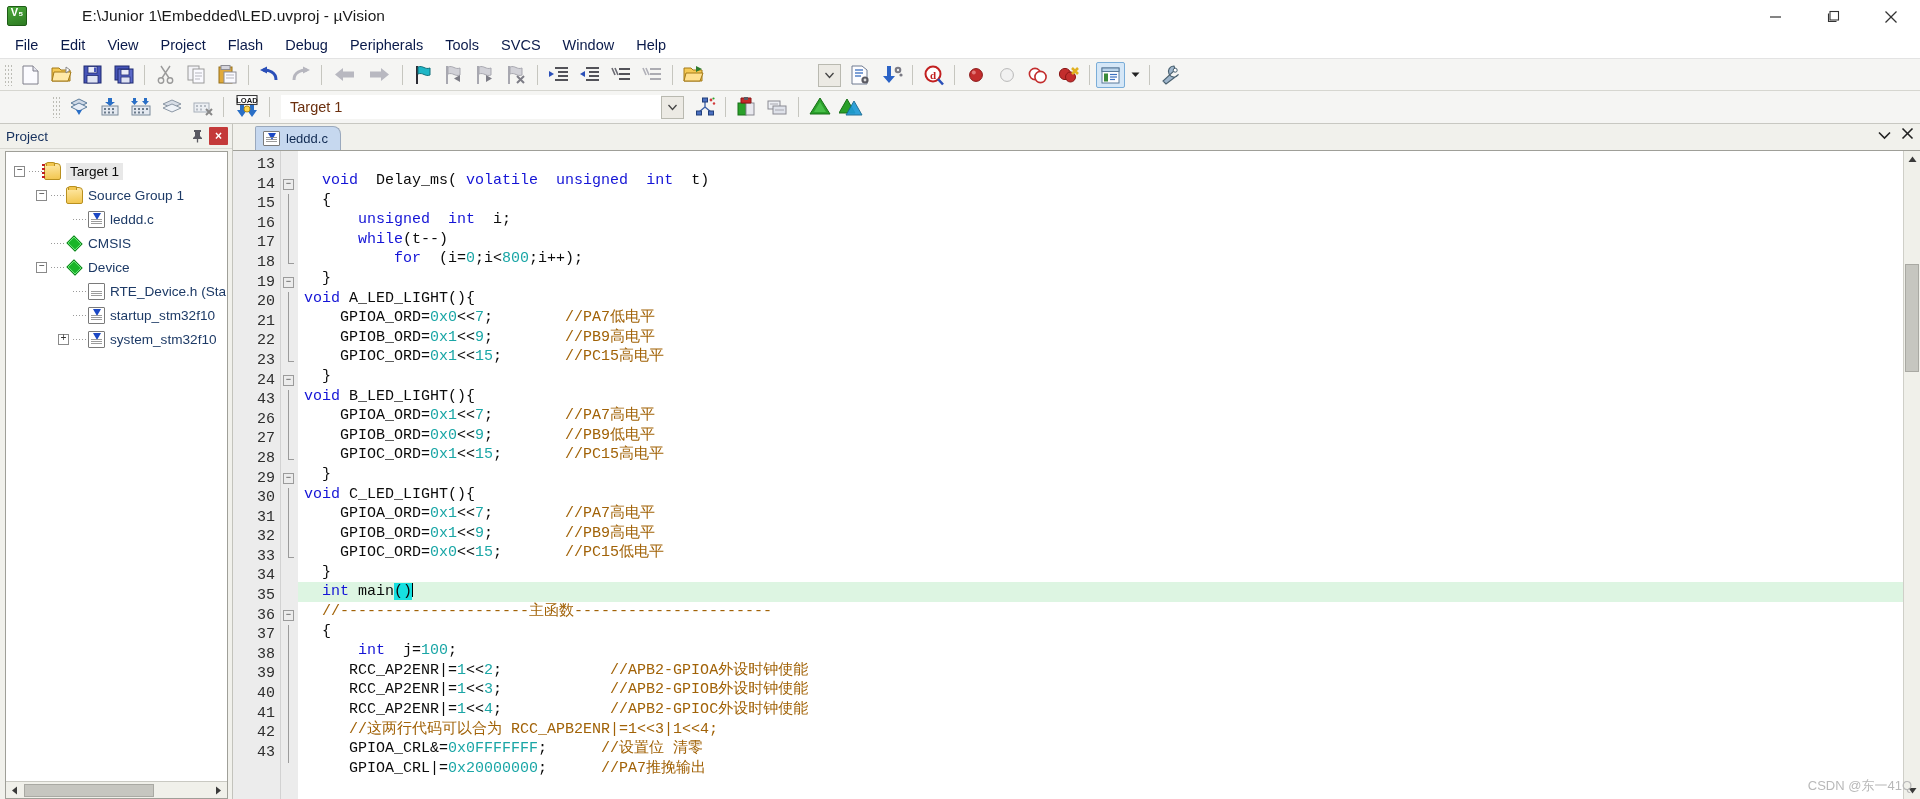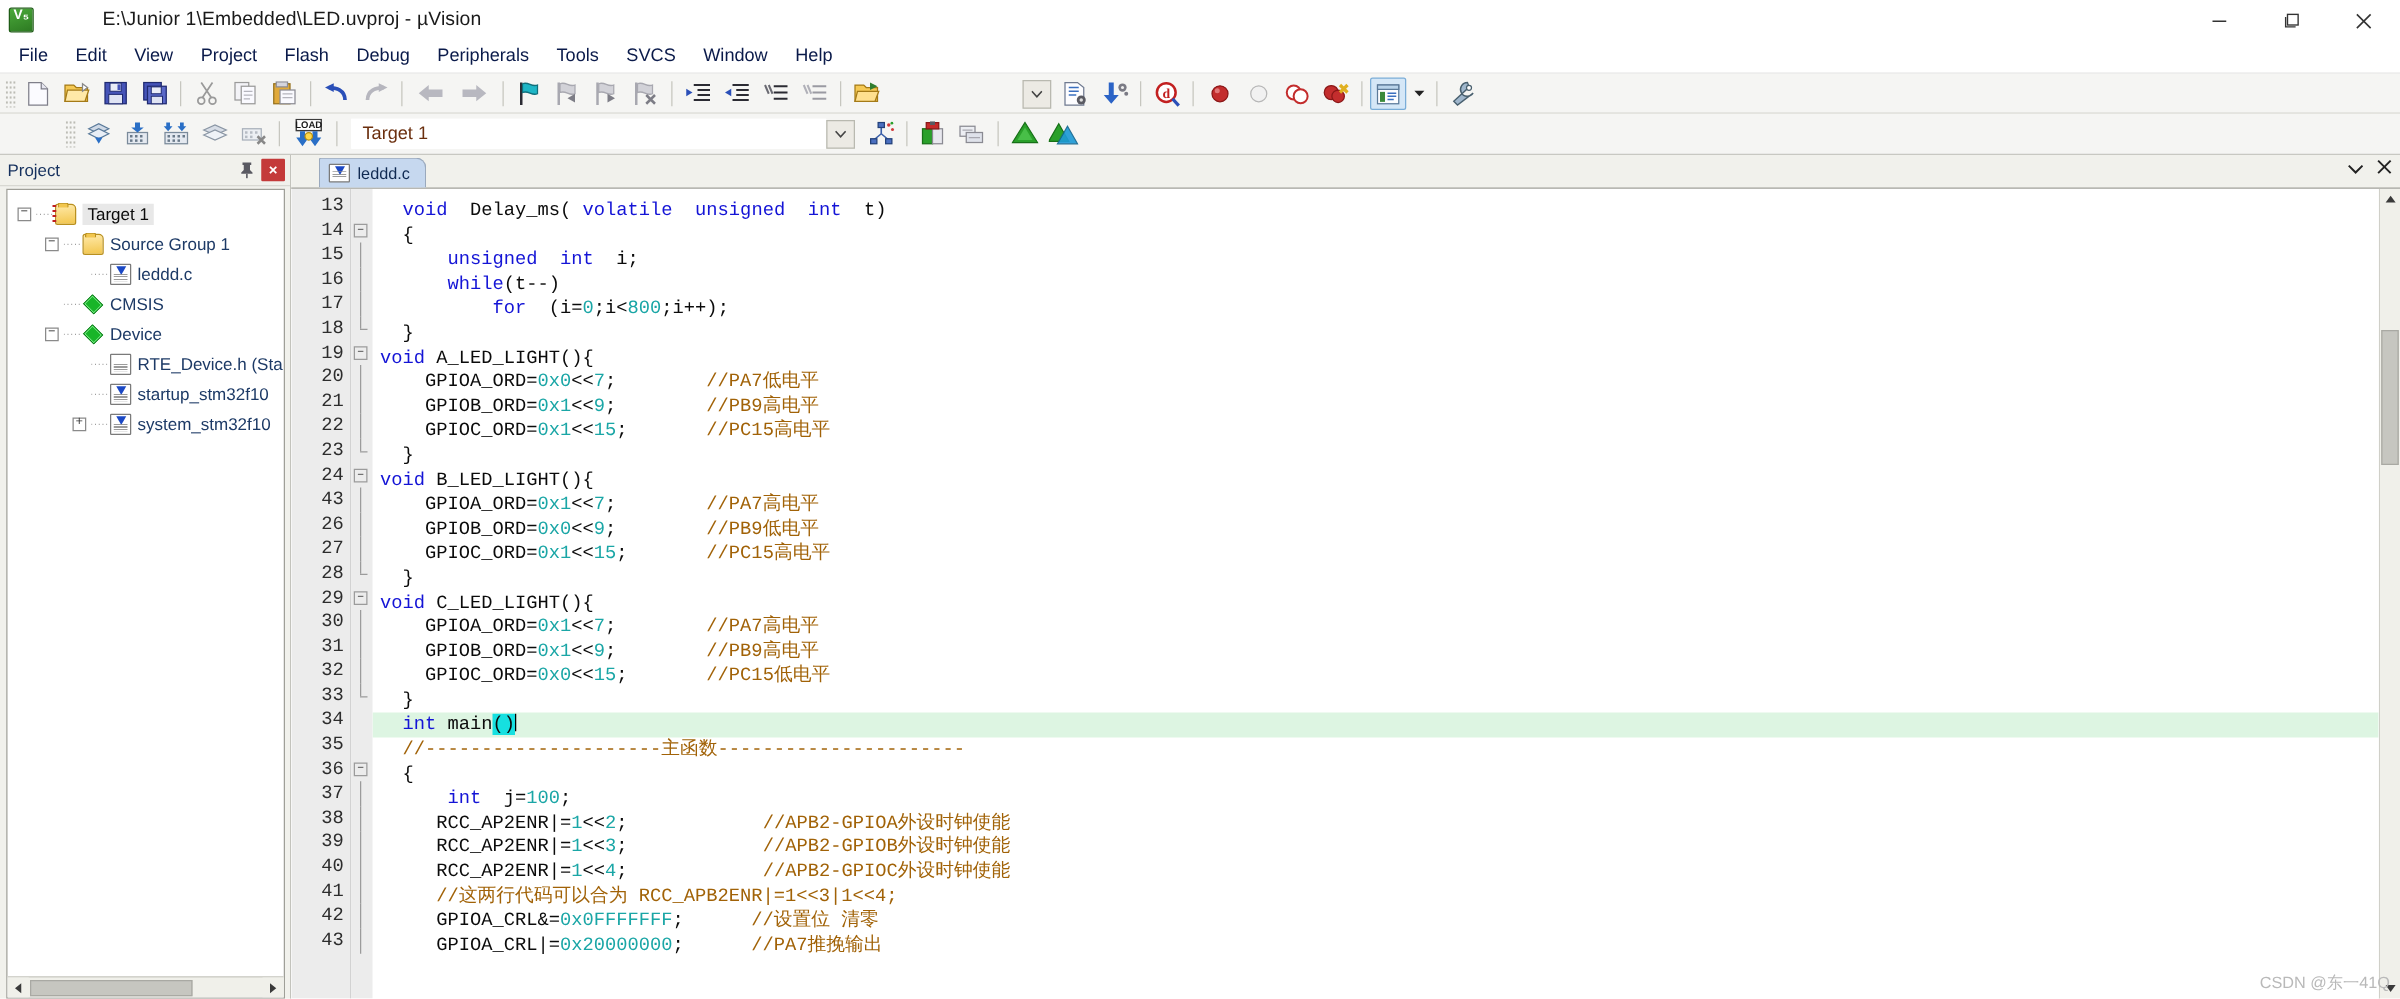--- a/index.html
+++ b/index.html
@@ -178,21 +178,21 @@
   }
   .foldcol { flex: 0 0 17px; width: 17px; background: #ececec; position: relative; padding-top: 4px; }
   .fold-box {
     position: absolute; width: 11px; height: 11px; border: 1px solid #9b9b9b; background: #ececec;
     display: flex; align-items: center; justify-content: center; font-size: 9px; line-height: 1;
     color: #333; font-family: "Liberation Mono", monospace; left: 2px;
   }
   .fold-line { position: absolute; left: 7px; width: 1px; background: #9b9b9b; }
   .fold-end { position: absolute; left: 7px; width: 6px; height: 1px; background: #9b9b9b; }
 
-  .code-lines { flex: 1 1 auto; padding-top: 8px; min-width: 0; position: relative; overflow: hidden; }
+  .code-lines { flex: 1 1 auto; padding-top: 20px; min-width: 0; position: relative; overflow: hidden; }
   .cline {
     height: 19.6px; line-height: 19.6px; font-size: 15px;
     font-family: "Liberation Mono", monospace; white-space: pre; color: #0b0b0b;
     padding-left: 6px;
   }
   .cline.hl { background: #ddf5e2; }
   .kw { color: #1414d6; }
   .num { color: #1aa6a6; }
   .cmt { color: #a16207; }
   .sel { background: #16e0e0; color: #0b0b0b; }

